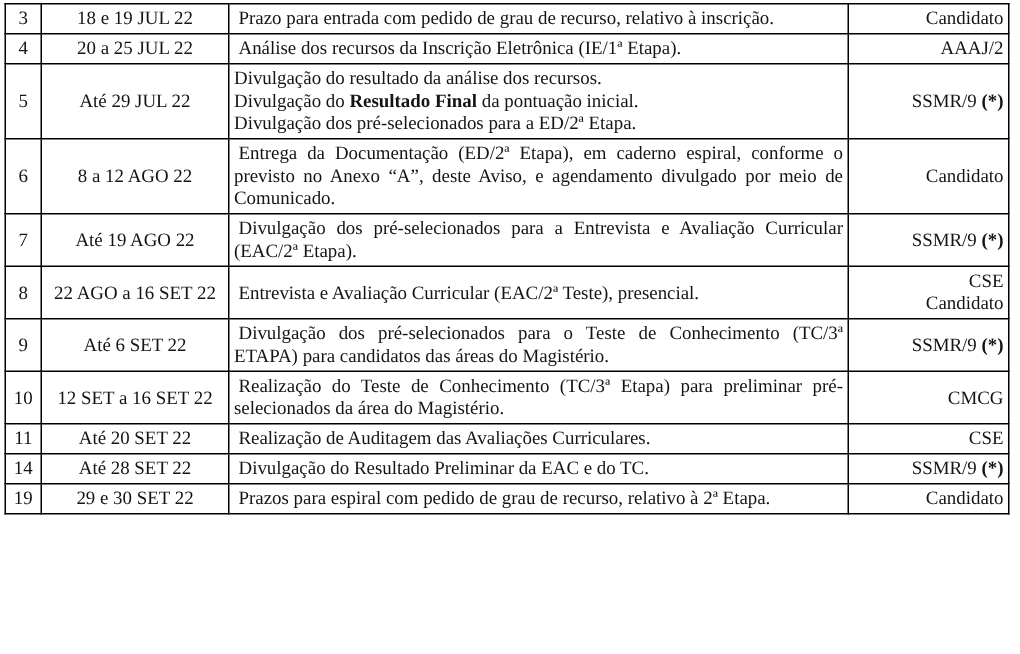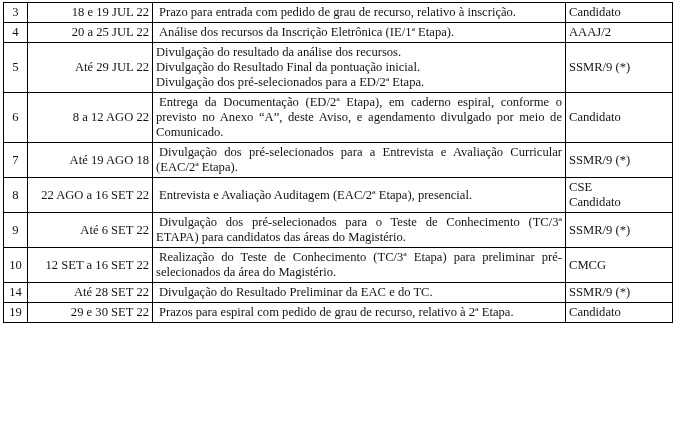--- a/index.html
+++ b/index.html
@@ -21,27 +21,27 @@
   }
   table.schedule td {
     border: 1.5px solid #000000;
     vertical-align: middle;
     font-size: 12.6px;
     line-height: 15px;
     padding: 2px 3px;
     overflow: hidden;
   }
   td.c-num   { text-align: center; }
-  td.c-date  { text-align: right; white-space: nowrap; }
+  td.c-date  { text-align: center; white-space: nowrap; }
   td.c-desc  { padding: 2px 4px 2px 4px; }
   td.c-desc p { margin: 0; text-align: justify; }
   td.c-desc p.flow { text-indent: 3px; }
   td.c-resp  { text-align: center; }
-  td.c-resp .resp-line { text-align: left; }
-  b { font-weight: normal; }
+  td.c-resp .resp-line { text-align: right; }
+  b { font-weight: bold; }
 </style>
 </head>
 <body>
 
 <div class="page">
   <table class="schedule">
     <colgroup>
       <col style="width:24px">
       <col style="width:125px">
       <col style="width:413px">
@@ -85,33 +85,33 @@
           <td class="c-date">8 a 12 AGO 22</td>
           <td class="c-desc">
             <p class="flow"><span>Entrega da Documentação (ED/2ª Etapa), em caderno espiral, conforme o previsto no Anexo “A”, deste Aviso, e agendamento divulgado por meio de Comunicado.</span></p>
           </td>
           <td class="c-resp">
             <div class="resp-line"><span>Candidato</span></div>
           </td>
         </tr>
         <tr>
           <td class="c-num">7</td>
-          <td class="c-date">Até 19 AGO 18</td>
+          <td class="c-date">Até 19 AGO 22</td>
           <td class="c-desc">
             <p class="flow"><span>Divulgação dos pré-selecionados para a Entrevista e Avaliação Curricular (EAC/2ª Etapa).</span></p>
           </td>
           <td class="c-resp">
             <div class="resp-line"><span>SSMR/9 </span><b>(*)</b></div>
           </td>
         </tr>
         <tr>
           <td class="c-num">8</td>
           <td class="c-date">22 AGO a 16 SET 22</td>
           <td class="c-desc">
-            <p class="flow"><span>Entrevista e Avaliação Auditagem (EAC/2ª Etapa), presencial.</span></p>
+            <p class="flow"><span>Entrevista e Avaliação Curricular (EAC/2ª Teste), presencial.</span></p>
           </td>
           <td class="c-resp">
             <div class="resp-line"><span>CSE</span></div>
             <div class="resp-line"><span>Candidato</span></div>
           </td>
         </tr>
         <tr>
           <td class="c-num">9</td>
           <td class="c-date">Até 6 SET 22</td>
           <td class="c-desc">
@@ -125,20 +125,30 @@
           <td class="c-num">10</td>
           <td class="c-date">12 SET a 16 SET 22</td>
           <td class="c-desc">
             <p class="flow"><span>Realização do Teste de Conhecimento (TC/3ª Etapa) para preliminar pré-selecionados da área do Magistério.</span></p>
           </td>
           <td class="c-resp">
             <div class="resp-line"><span>CMCG</span></div>
           </td>
         </tr>
         <tr>
+          <td class="c-num">11</td>
+          <td class="c-date">Até 20 SET 22</td>
+          <td class="c-desc">
+            <p class="flow"><span>Realização de Auditagem das Avaliações Curriculares.</span></p>
+          </td>
+          <td class="c-resp">
+            <div class="resp-line"><span>CSE</span></div>
+          </td>
+        </tr>
+        <tr>
           <td class="c-num">14</td>
           <td class="c-date">Até 28 SET 22</td>
           <td class="c-desc">
             <p class="flow"><span>Divulgação do Resultado Preliminar da EAC e do TC.</span></p>
           </td>
           <td class="c-resp">
             <div class="resp-line"><span>SSMR/9 </span><b>(*)</b></div>
           </td>
         </tr>
         <tr>

